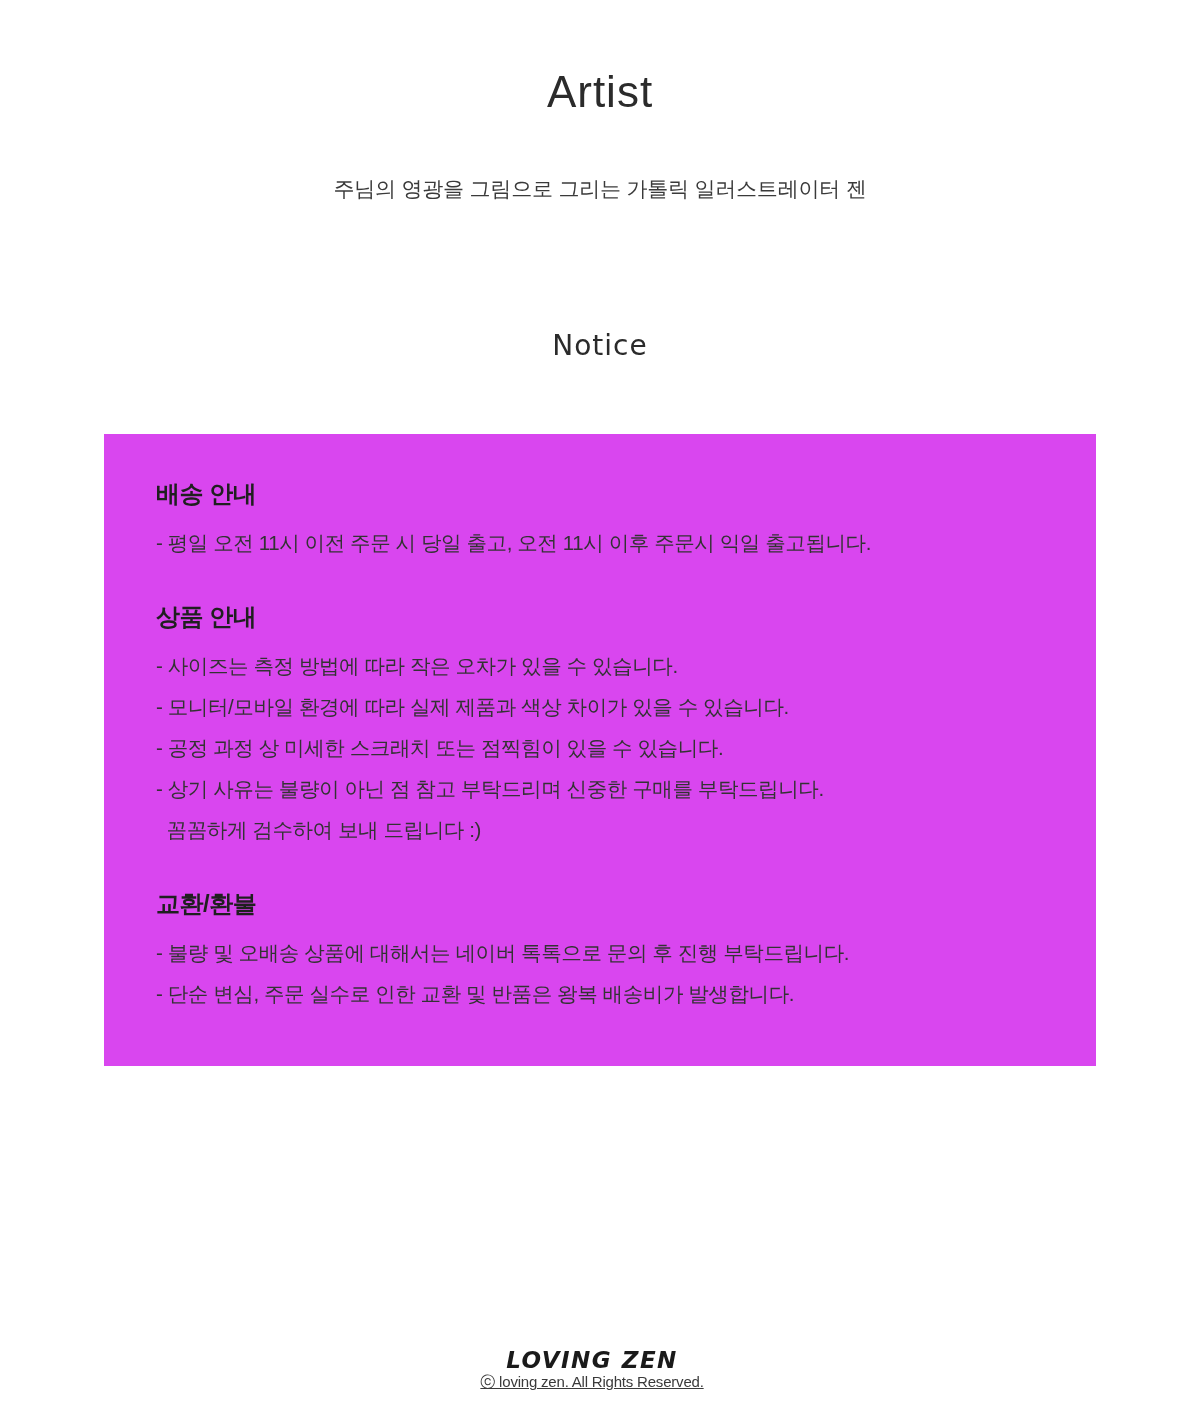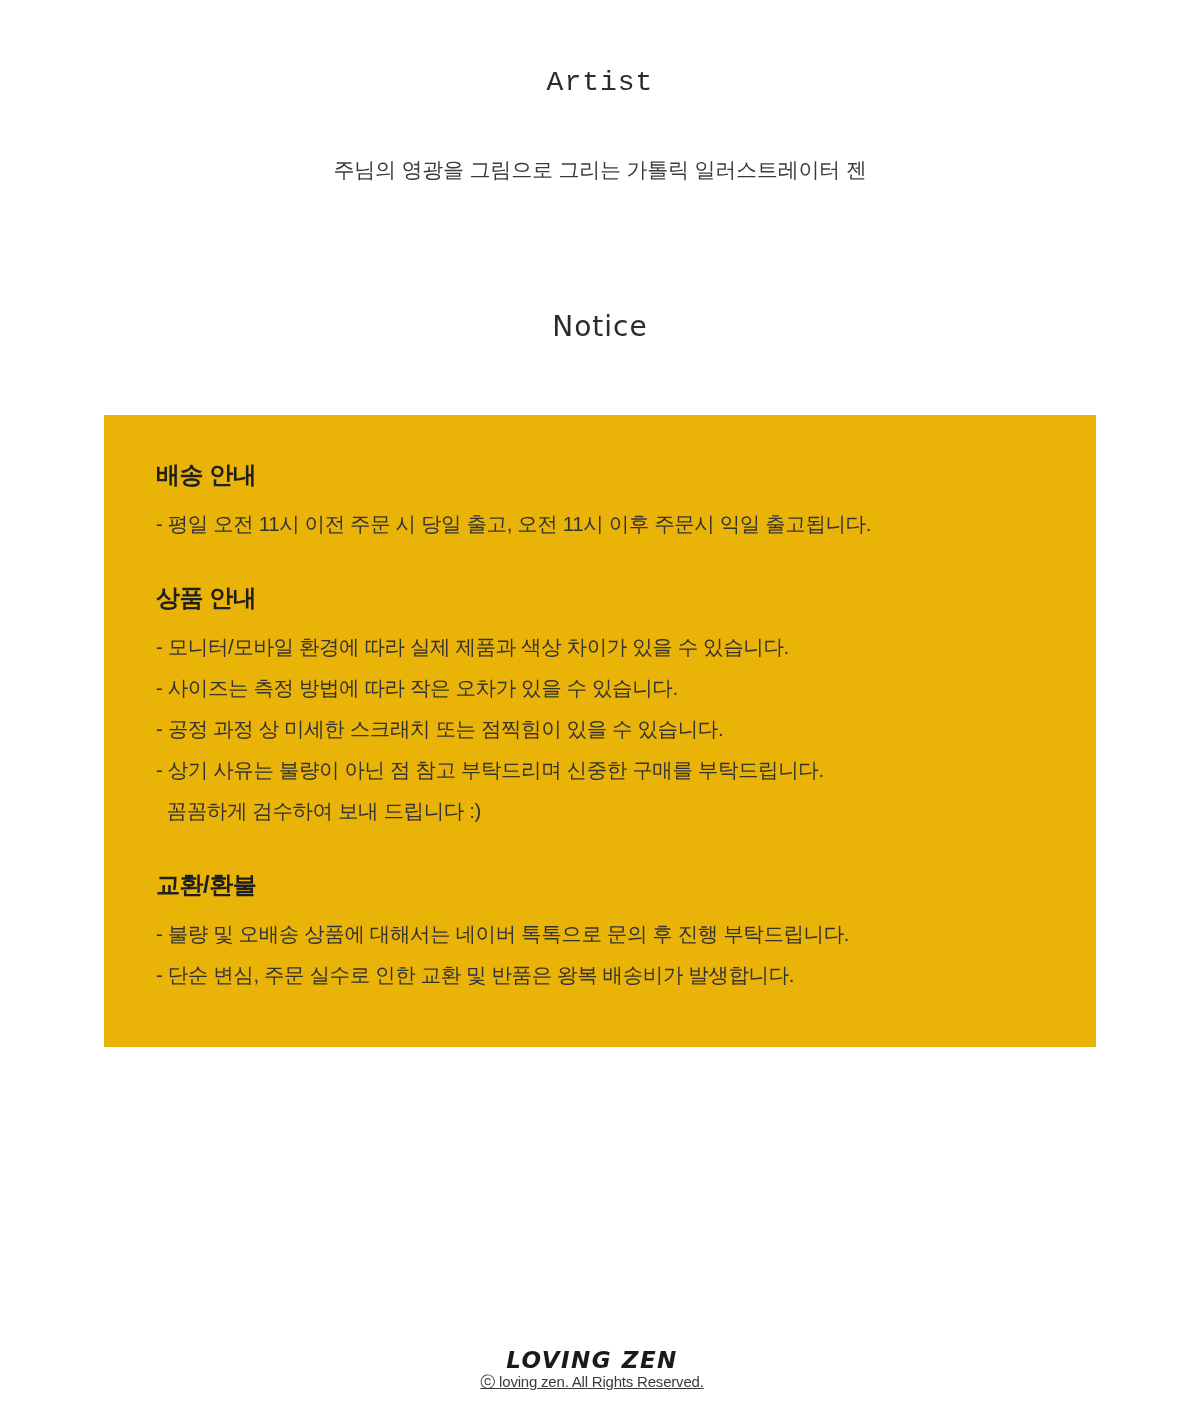--- a/index.html
+++ b/index.html
@@ -22,22 +22,22 @@
     box-sizing: border-box;
     position: relative;
   }
 
   
   .artist-section {
     padding-top: 66px;
     text-align: center;
   }
   .artist-heading {
-    font-family: Liberation Mono, monospace;
-    font-size: 28px;
+    font-family: Liberation Sans, sans-serif;
+    font-size: 44px;
     font-weight: 400;
     letter-spacing: 1px;
     color: #2b2b2b;
     margin: 0;
     line-height: 1.2;
   }
   .artist-lines {
     margin-top: 48px;
   }
   .artist-line {
@@ -56,21 +56,21 @@
     letter-spacing: 1px;
     text-align: center;
     color: #2b2b2b;
     margin: 0;
     padding-top: 118px;
   }
 
   
   .notice-box {
     margin: 72px 104px 0 104px;
-    background: #eab308;
+    background: #d946ef;
     padding: 42px 0 52px 0;
   }
   .notice-group {
     margin: 0 0 0 52px;
   }
   .notice-group + .notice-group {
     margin-top: 36px;
   }
   .group-title {
     font-size: 24px;
@@ -127,22 +127,22 @@
 
   <section class="notice-box">
 
     <div class="notice-group">
       <div class="group-title">배송 안내</div>
       <div class="group-line">- 평일 오전 11시 이전 주문 시 당일 출고, 오전 11시 이후 주문시 익일 출고됩니다.</div>
     </div>
 
     <div class="notice-group">
       <div class="group-title">상품 안내</div>
+      <div class="group-line">- 사이즈는 측정 방법에 따라 작은 오차가 있을 수 있습니다.</div>
       <div class="group-line">- 모니터/모바일 환경에 따라 실제 제품과 색상 차이가 있을 수 있습니다.</div>
-      <div class="group-line">- 사이즈는 측정 방법에 따라 작은 오차가 있을 수 있습니다.</div>
       <div class="group-line">- 공정 과정 상 미세한 스크래치 또는 점찍힘이 있을 수 있습니다.</div>
       <div class="group-line">- 상기 사유는 불량이 아닌 점 참고 부탁드리며 신중한 구매를 부탁드립니다.</div>
       <div class="group-line">  꼼꼼하게 검수하여 보내 드립니다 :)</div>
     </div>
 
     <div class="notice-group">
       <div class="group-title">교환/환불</div>
       <div class="group-line">- 불량 및 오배송 상품에 대해서는 네이버 톡톡으로 문의 후 진행 부탁드립니다.</div>
       <div class="group-line">- 단순 변심, 주문 실수로 인한 교환 및 반품은 왕복 배송비가 발생합니다.</div>
     </div>

